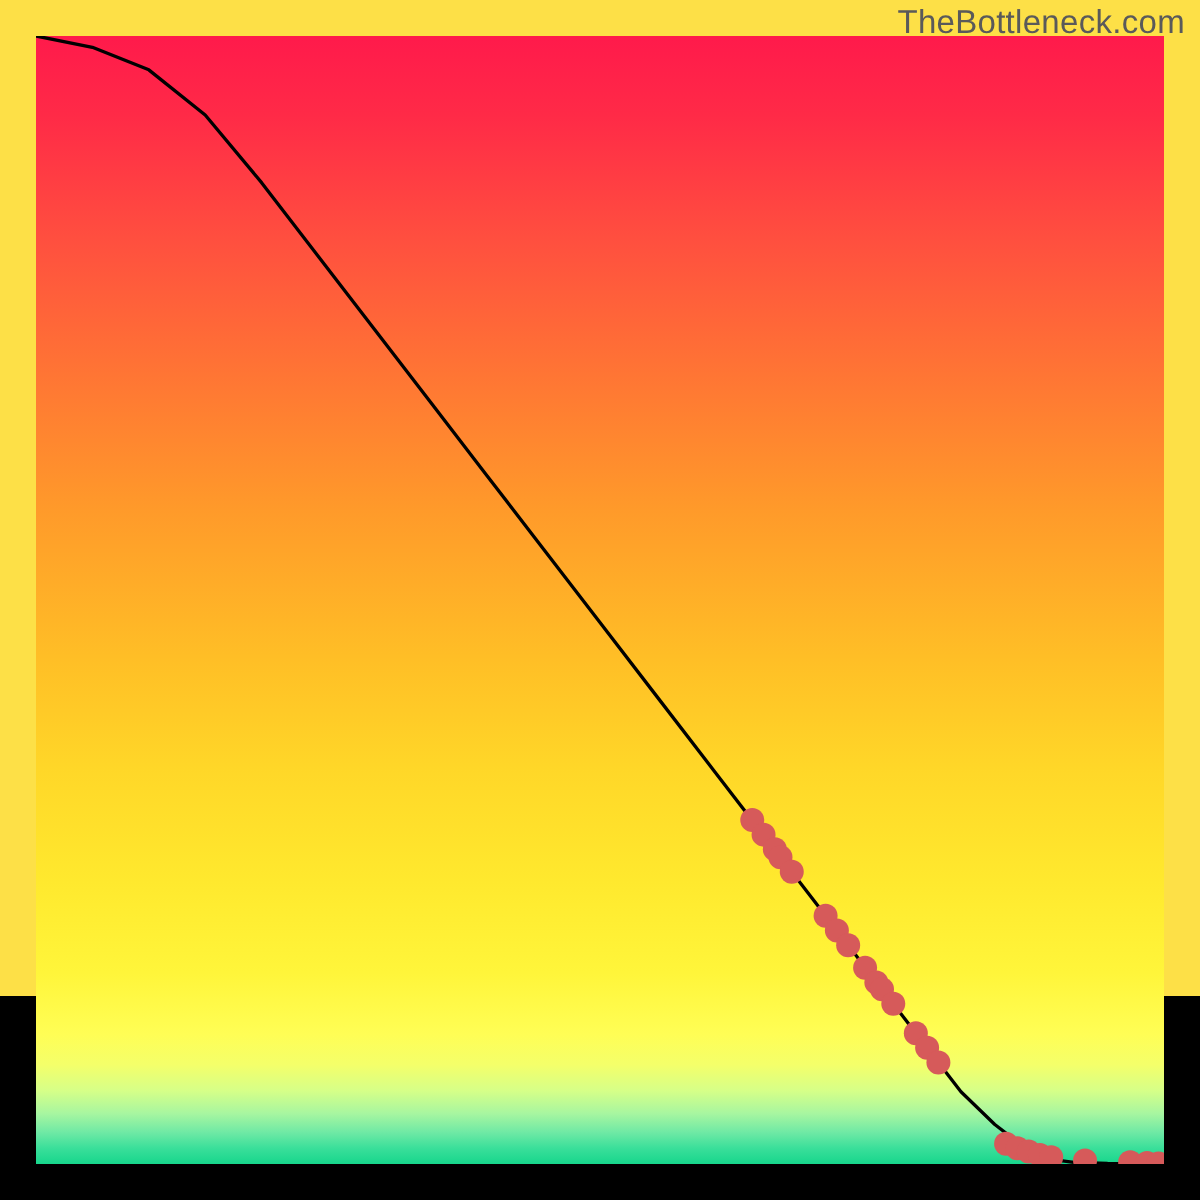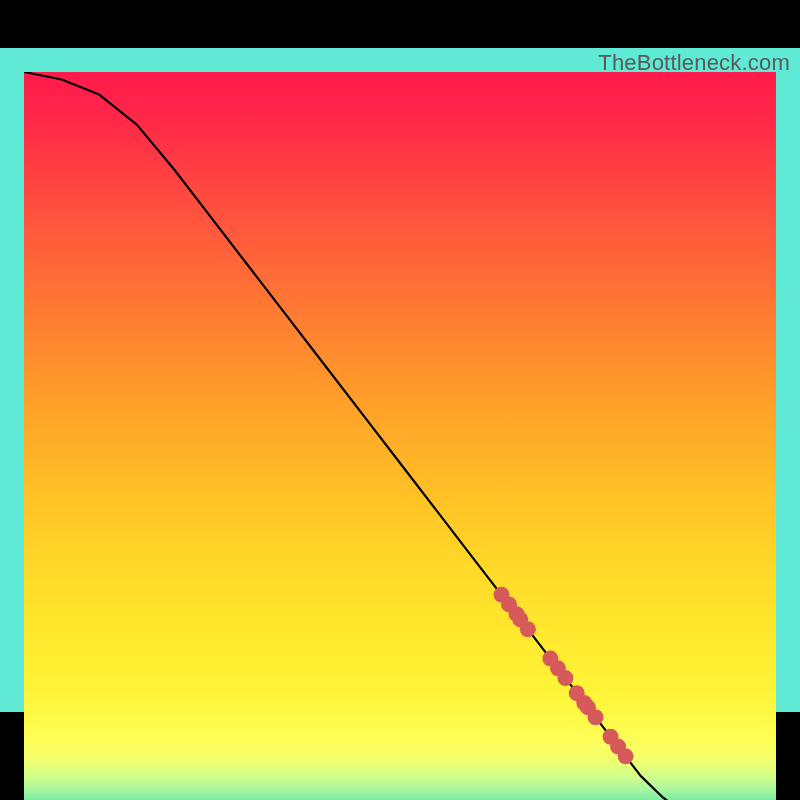--- a/index.html
+++ b/index.html
@@ -10,22 +10,21 @@
     overflow: hidden;
     background: #000;
     font-family: Arial, Helvetica, sans-serif;
   }
   .frame {
     position: absolute;
     top: 0;
     left: 0;
     width: 800px;
     height: 664px;
-    background: #5eead4;
-    margin-top: 48px;
+    background: #fde047;
   }
   .watermark {
     position: absolute;
     top: 2px;
     right: 10px;
     color: #5a5a5a;
     font-size: 22px;
     font-weight: 500;
     letter-spacing: 0.2px;
     z-index: 50;

